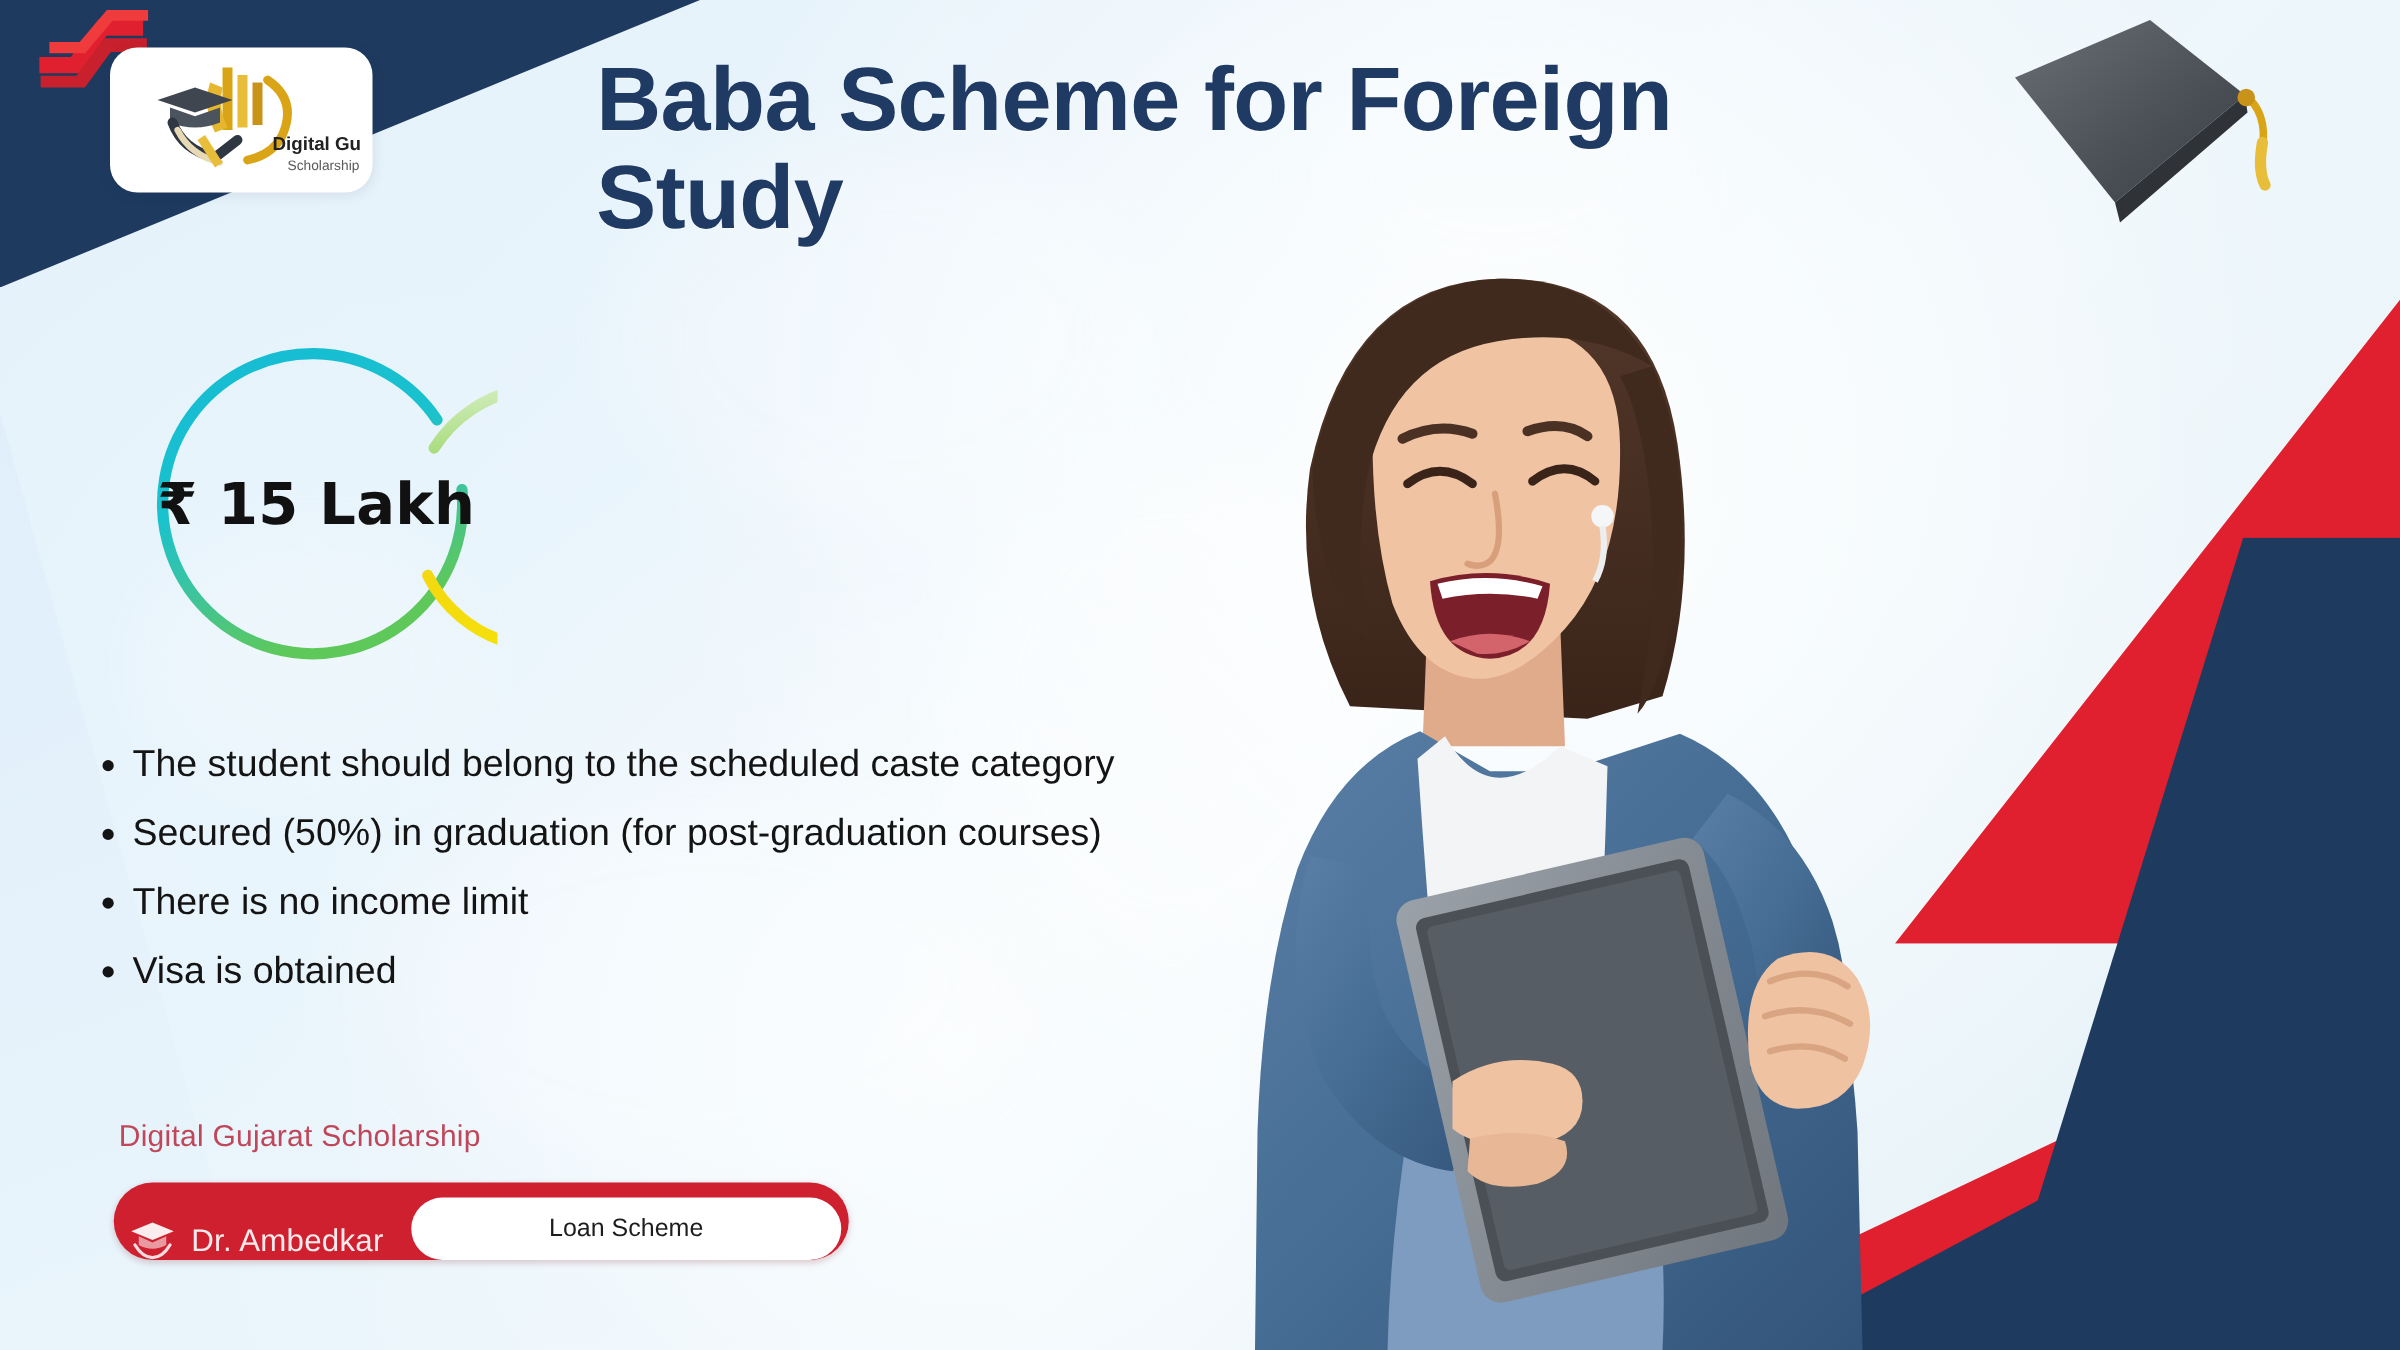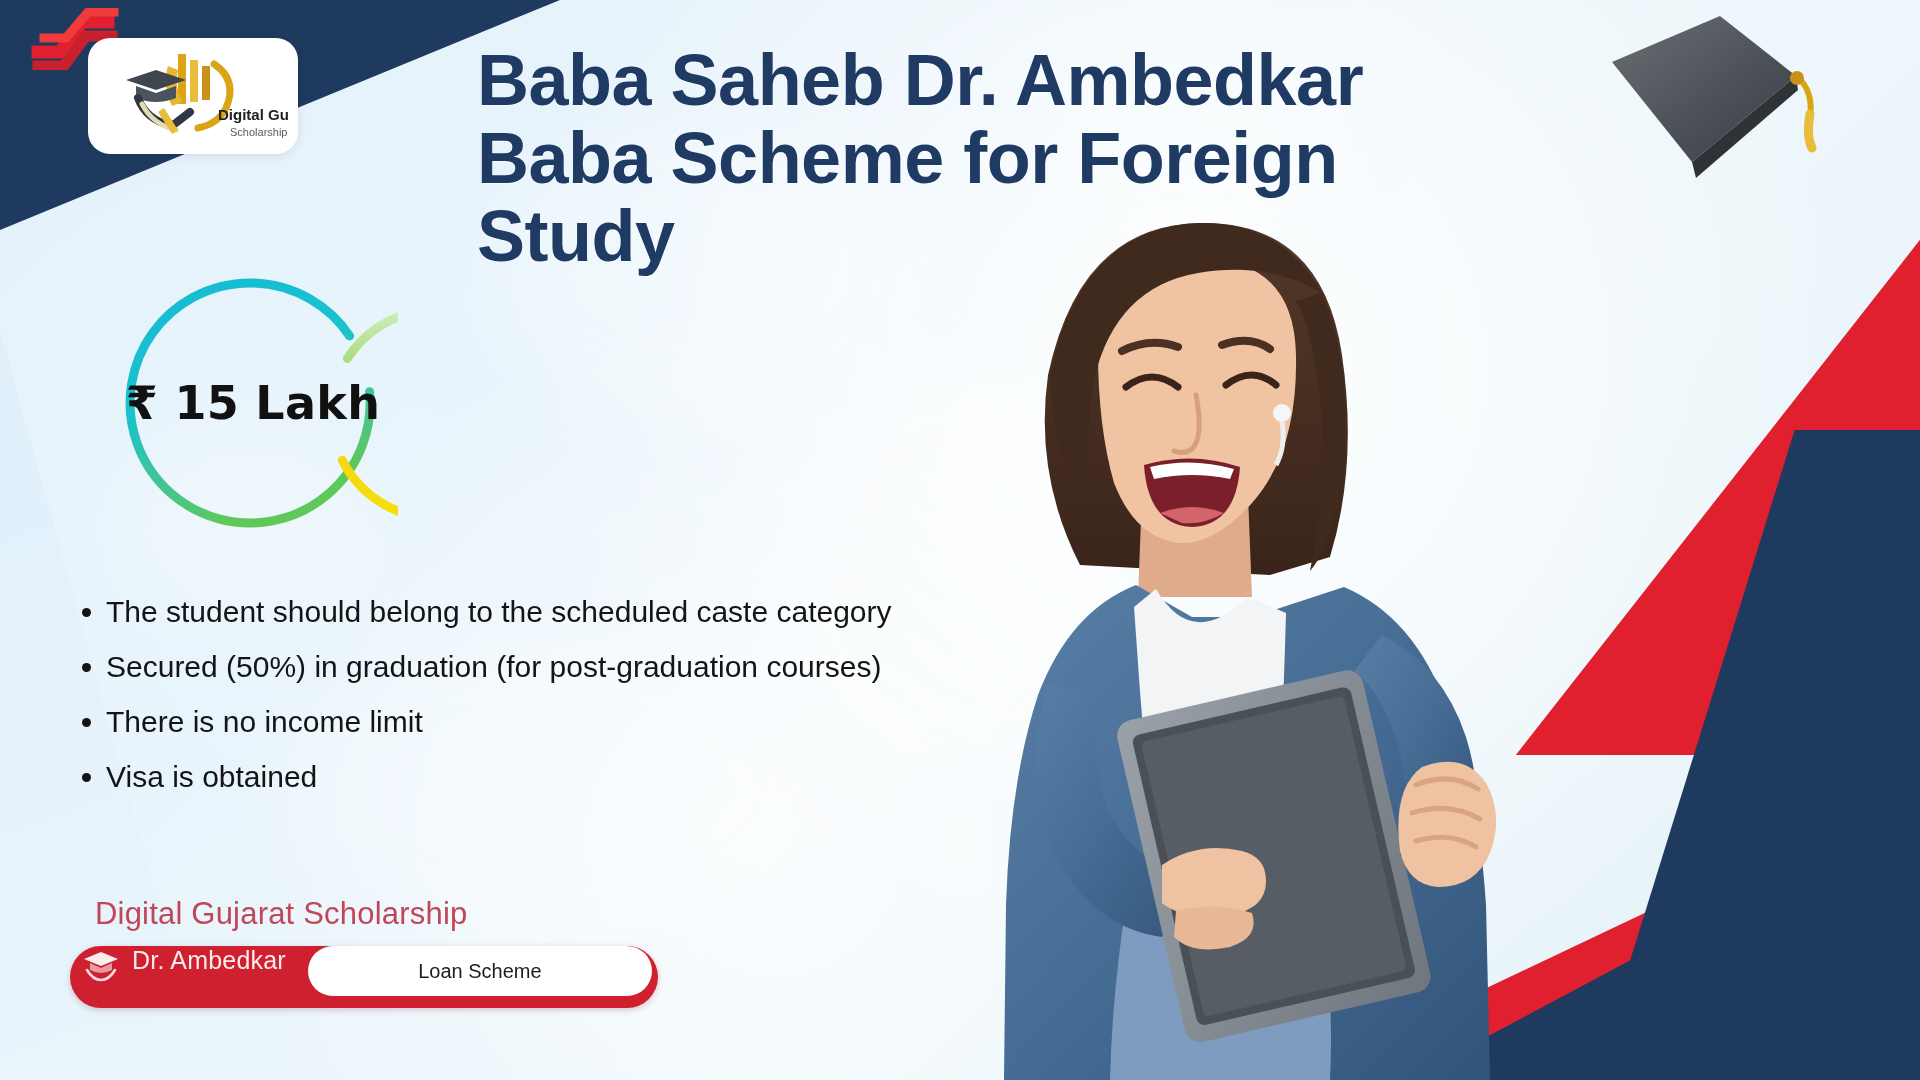--- a/index.html
+++ b/index.html
@@ -76,29 +76,29 @@
   }
   .bullets li{position:relative;padding-left:38px;margin:0 0 16px 0;white-space:nowrap;}
   .bullets li:before{
     content:"";position:absolute;left:14px;top:16px;
     width:9px;height:9px;border-radius:50%;background:#141414;
   }
 
   
   .brand{
     position:absolute;left:95px;top:896px;
-    font-size:31px;color:#c0475a;letter-spacing:.2px;
+    font-size:24px;color:#c0475a;letter-spacing:.2px;
     font-family:"Liberation Sans", sans-serif;
   }
 
   
   .pill{
-    position:absolute;left:70px;top:946px;width:588px;height:62px;
+    position:absolute;left:91px;top:946px;width:588px;height:62px;
     background:#cf2030;border-radius:34px;
-    display:flex;align-items:flex-start;
+    display:flex;align-items:flex-end;
     box-shadow:0 2px 6px rgba(120,10,20,.22);
     overflow:hidden;
   }
   .pill .cap{width:62px;display:flex;align-items:center;justify-content:center;flex:none;}
   .pill .dr{
     color:#fdeaec;font-size:25px;letter-spacing:.2px;flex:none;
     padding-right:22px;
   }
   .pill .inner{
     flex:1;height:50px;margin-right:6px;
@@ -174,21 +174,20 @@
       <path d="M40 52 Q48 74 74 80 L92 66" stroke="#2e3742" stroke-width="8" fill="none" stroke-linecap="round"></path>
       <path d="M44 58 Q54 78 78 84" stroke="#e8d9b5" stroke-width="5" fill="none" stroke-linecap="round"></path>
       <path d="M66 62 L80 84 L74 88 L60 66 Z" fill="#e8bd3a"></path>
 
       <text x="120" y="74" font-family="Liberation Sans, sans-serif" font-size="15" font-weight="700" fill="#222">Digital Gujarat</text>
       <text x="132" y="90" font-family="Liberation Sans, sans-serif" font-size="11" fill="#5a5a5a">Scholarship</text>
     </svg>
   </div>
 
   <div class="title">
-    <div>Baba Saheb Dr. Ambedkar</div>
     <div>Baba Scheme for Foreign</div>
     <div>Study</div>
   </div>
 
   <div class="badge">
     <svg width="290" height="290" viewBox="0 0 290 290">
       <defs>
         <linearGradient id="gOuter" x1="0" y1="0" x2="0.25" y2="1">
           <stop offset="0%" stop-color="#16bcd4"></stop>
           <stop offset="45%" stop-color="#19c2cd"></stop>

